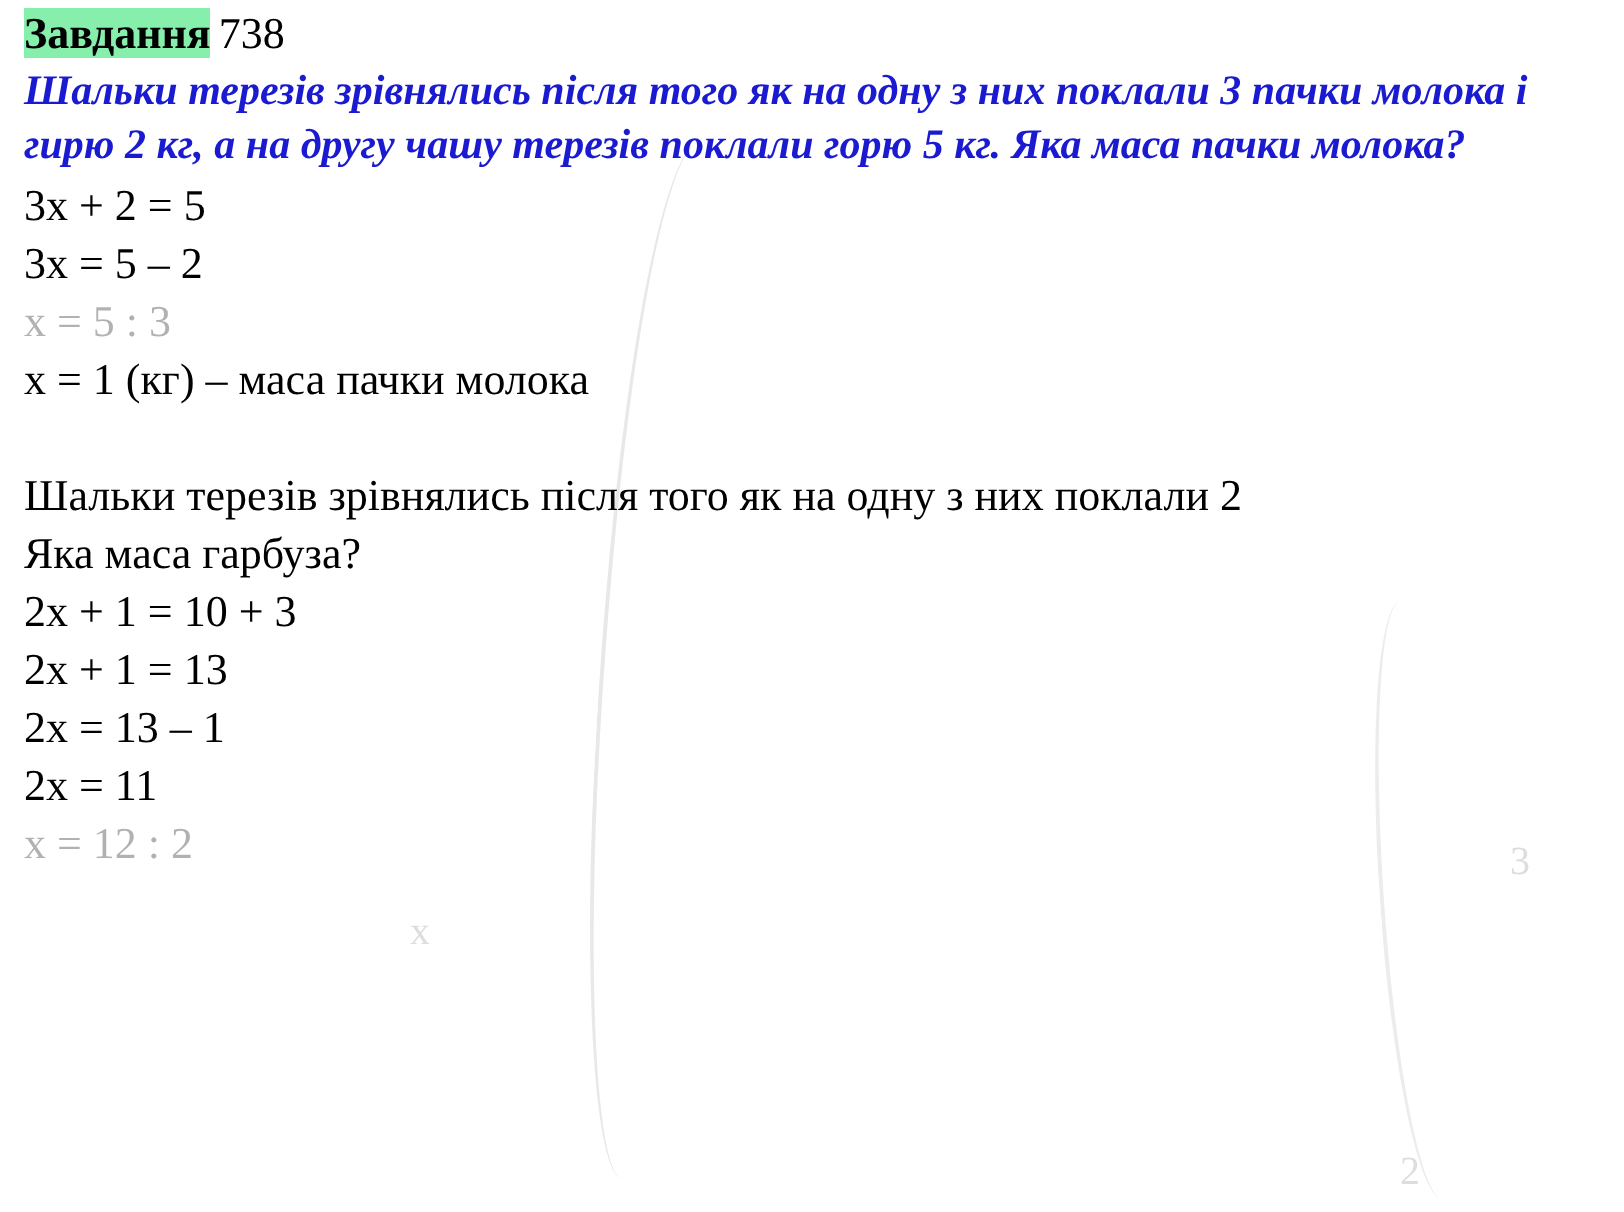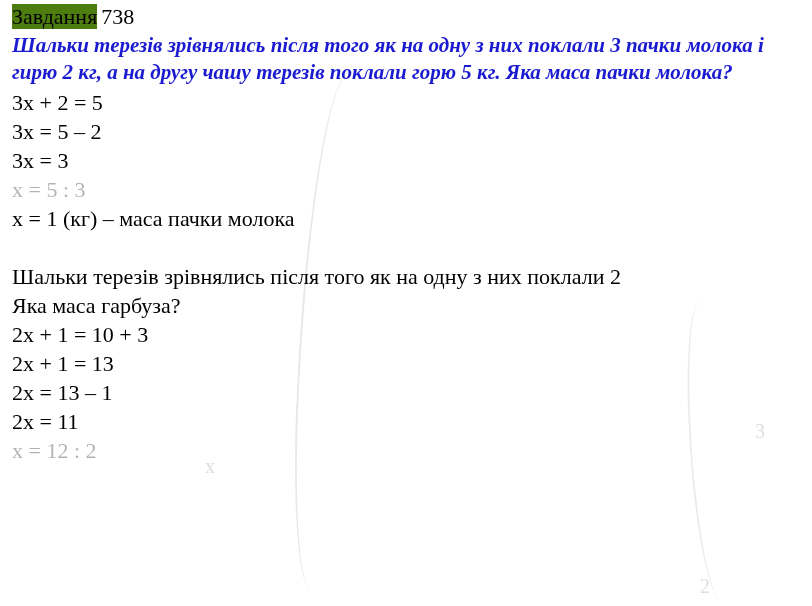--- a/index.html
+++ b/index.html
@@ -27,22 +27,22 @@
     padding: 4px 8px 0 12px;
   }
   .title-line {
     font-size: 22px;
     font-weight: bold;
     line-height: 26px;
     margin-bottom: 2px;
     white-space: nowrap;
   }
   .title-highlight {
-    background: #4d7c0f;
-    font-weight: normal;
+    background: #86efac;
+    font-weight: bold;
   }
   .title-number {
     font-weight: normal;
     margin-left: 4px;
   }
   .problem {
     color: #1a1ad0;
     font-style: italic;
     font-weight: bold;
     font-size: 21px;
@@ -107,21 +107,20 @@
   <div class="content">
 
     <div class="title-line">
       <span class="title-highlight">Завдання</span><span class="title-number">738</span>
     </div>
 
     <div class="problem">Шальки терезів зрівнялись після того як на одну з них поклали 3 пачки молока і гирю 2 кг, а на другу чашу терезів поклали горю 5 кг. Яка маса пачки молока?</div>
 
     <div class="line">3х + 2 = 5</div>
     <div class="line">3х = 5 – 2</div>
-    <div class="line">3х = 3</div>
     <div class="line faded">х = 5 : 3</div>
     <div class="line">х = 1 (кг) – маса пачки молока</div>
 
     <div class="spacer"></div>
 
     <div class="line">Шальки терезів зрівнялись після того як на одну з них поклали 2</div>
     <div class="line">Яка маса гарбуза?</div>
 
     <div class="line">2х + 1 = 10 + 3</div>
     <div class="line">2х + 1 = 13</div>

